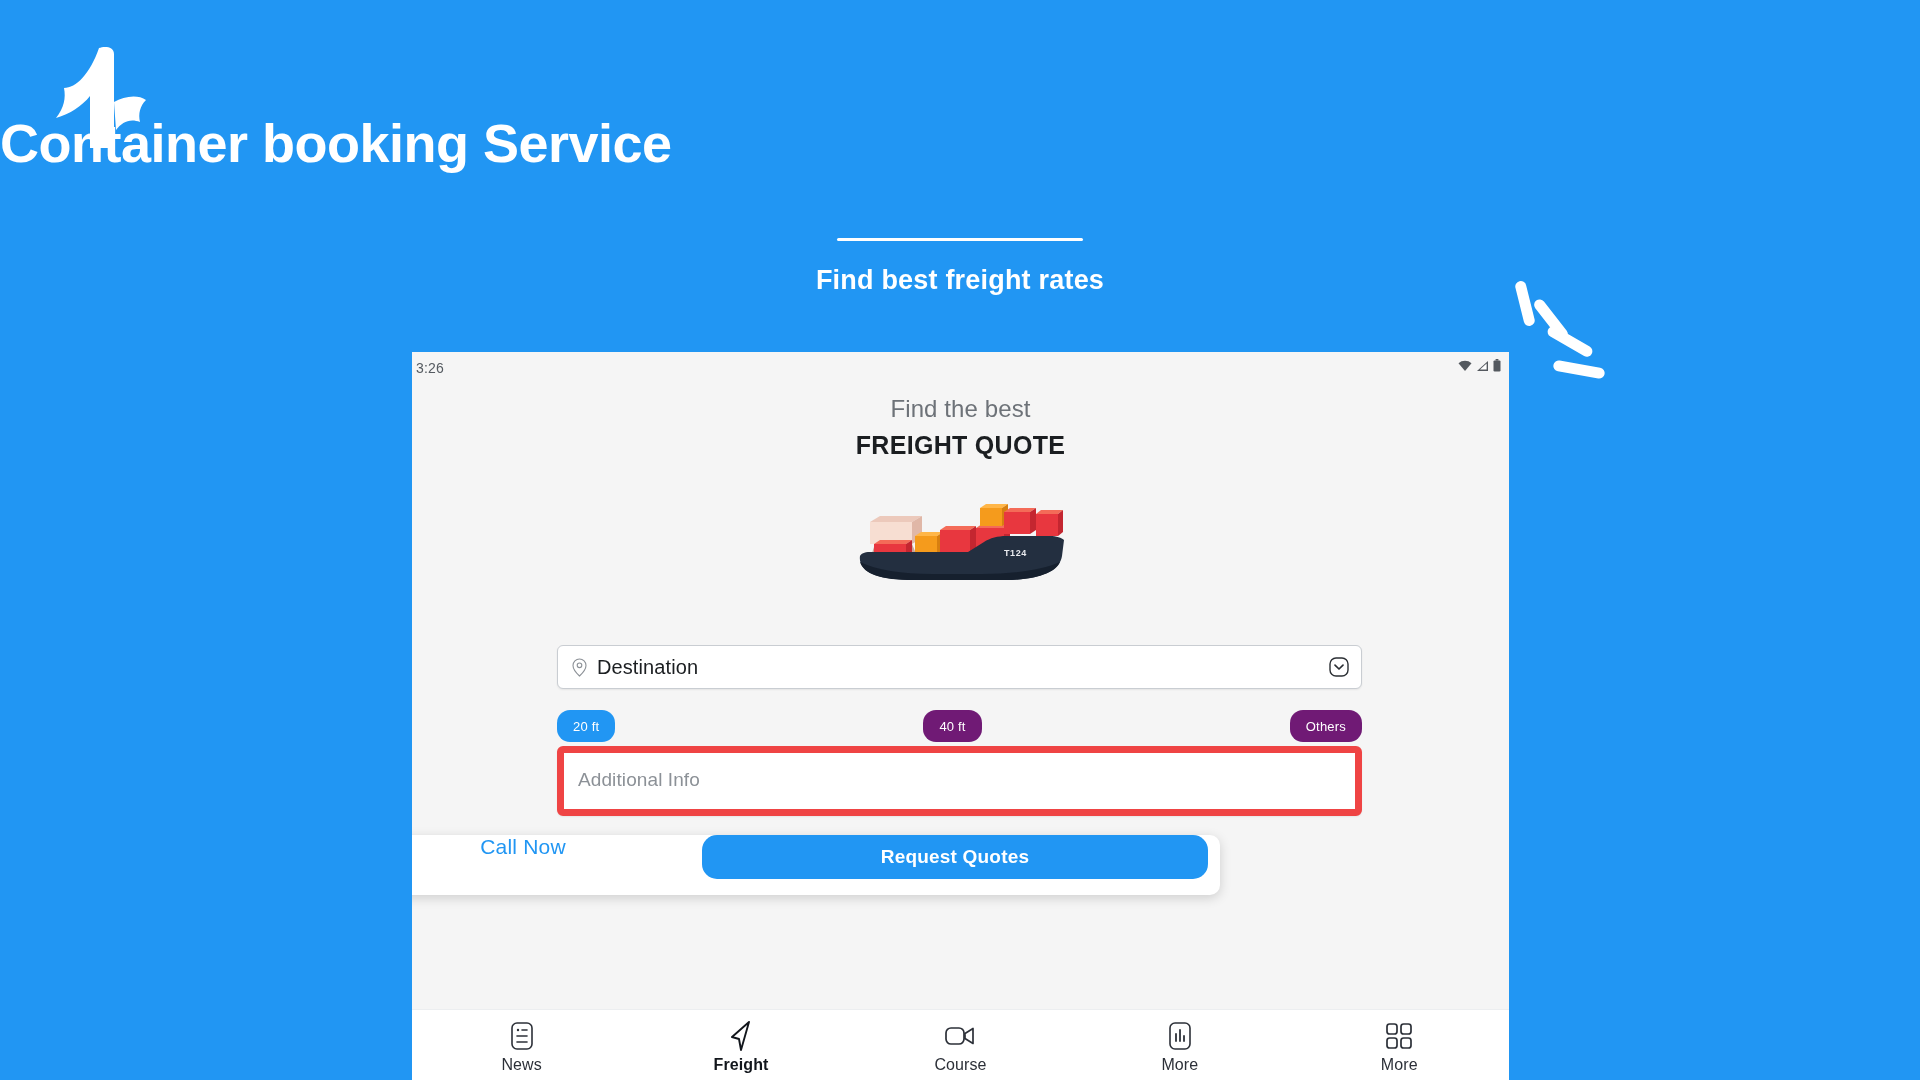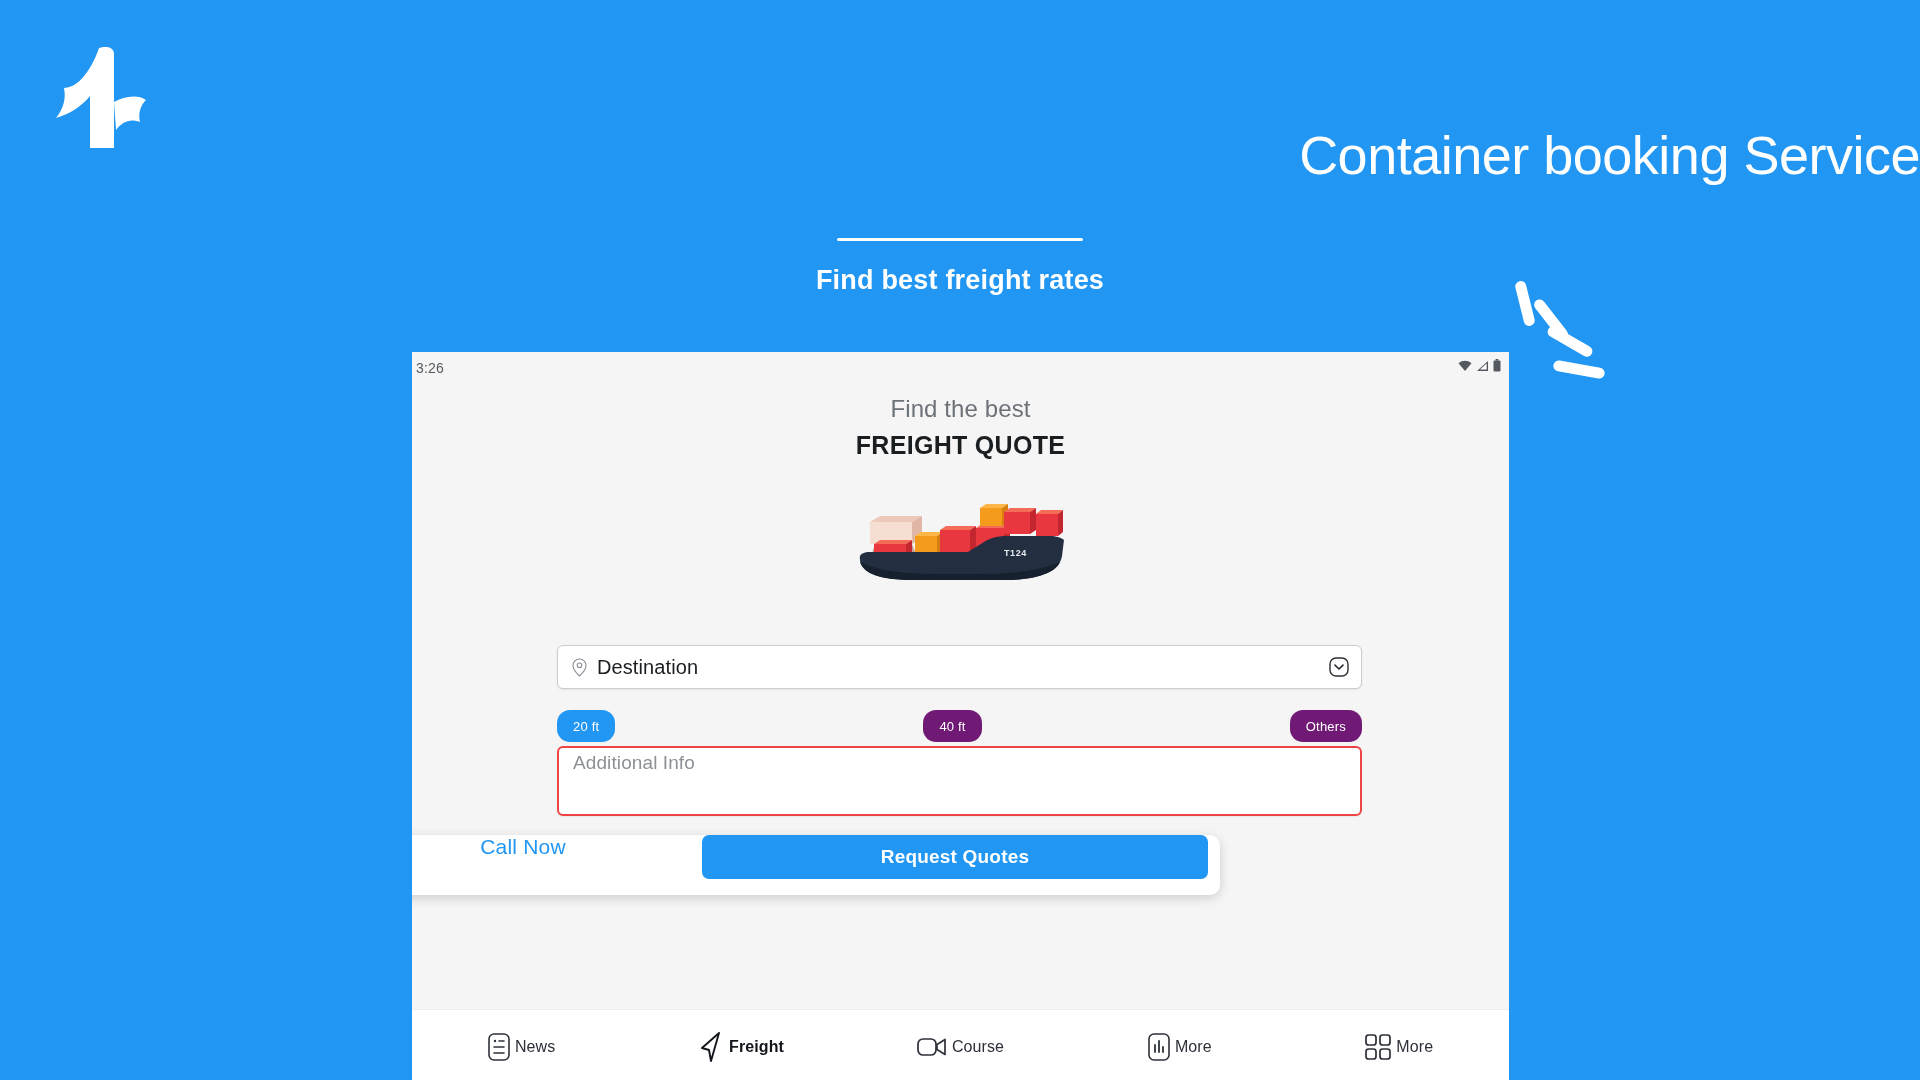--- a/index.html
+++ b/index.html
@@ -28,27 +28,27 @@
     position: absolute;
     left: 52px;
     top: 44px;
     width: 96px;
     height: 106px;
   }
 
   
   .promo-title {
     position: absolute;
-    top: 124px;
+    top: 112px;
     left: 0;
     width: 1920px;
-    text-align: right;
+    text-align: left;
     color: #ffffff;
     font-size: 54px;
-    font-weight: normal;
+    font-weight: bold;
     letter-spacing: -0.5px;
     line-height: 1.15;
   }
 
   .promo-divider {
     position: absolute;
     top: 238px;
     left: 50%;
     transform: translateX(-50%);
     width: 246px;
@@ -208,23 +208,23 @@
   .chip.off { background: #701a75; }
 
   
   .infobox {
     position: absolute;
     top: 394px;
     left: 145px;
     width: 805px;
     height: 70px;
     background: #ffffff;
-    border: 2px solid #ef4444;
+    border: 7px solid #ef4444;
     border-radius: 6px;
-    padding: 4px 0 0 14px;
+    padding: 16px 0 0 14px;
     box-shadow: 0 1px 2px rgba(0,0,0,0.06);
   }
   .infobox .ph {
     font-size: 19px;
     color: #8c9197;
     letter-spacing: 0.1px;
   }
 
   
   .hidden-text {
@@ -260,21 +260,21 @@
     font-size: 21px;
     color: #2196f3;
     letter-spacing: 0.2px;
     cursor: pointer;
   }
   .btn-quotes {
     flex: 1;
     height: 44px;
     margin-left: 4px;
     background: #2196f3;
-    border-radius: 7px;
+    border-radius: 15px;
     display: flex;
     align-items: center;
     justify-content: center;
     color: #ffffff;
     font-size: 19px;
     font-weight: bold;
     letter-spacing: 0.2px;
     cursor: pointer;
   }
 
@@ -287,21 +287,21 @@
     height: 71px;
     background: #ffffff;
     border-top: 1px solid #eceef0;
     display: flex;
     align-items: center;
     justify-content: space-around;
     padding-top: 4px;
   }
   .navitem {
     display: flex;
-    flex-direction: row;
+    flex-direction: column;
     align-items: center;
     justify-content: center;
     gap: 5px;
     width: 120px;
     cursor: pointer;
   }
   .navitem .nlabel {
     font-size: 16px;
     color: #2c3038;
     letter-spacing: 0.1px;

